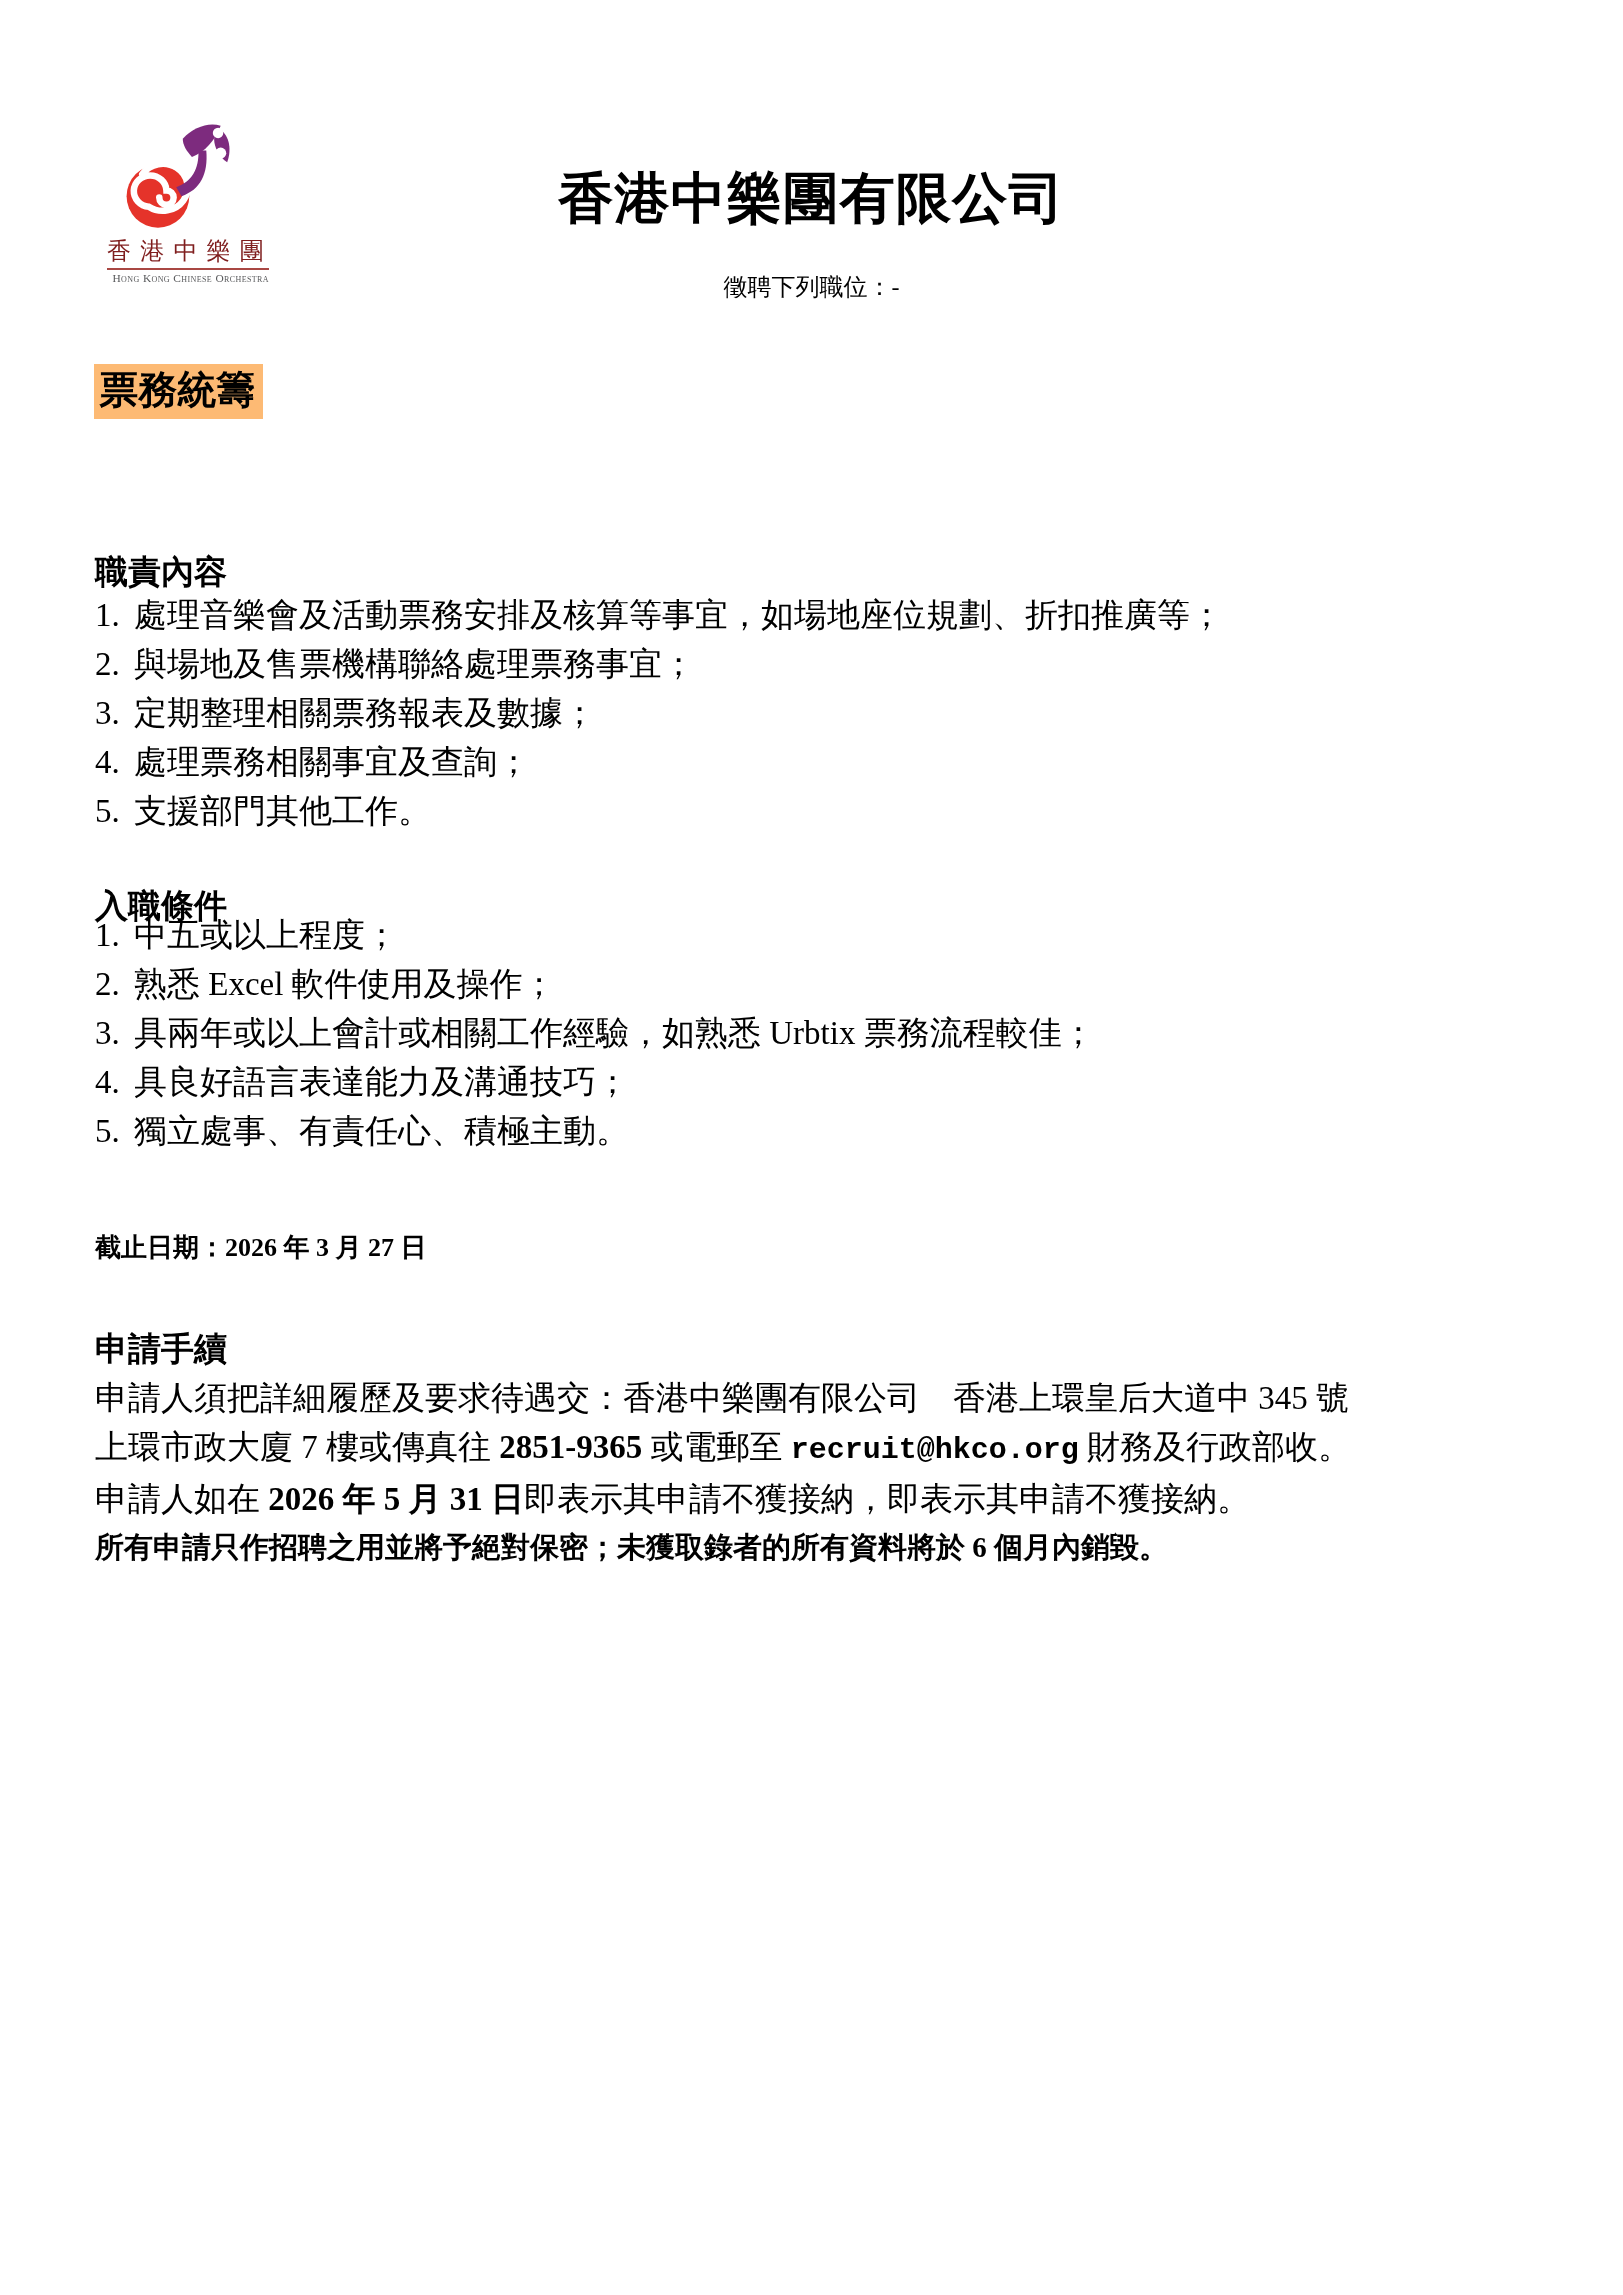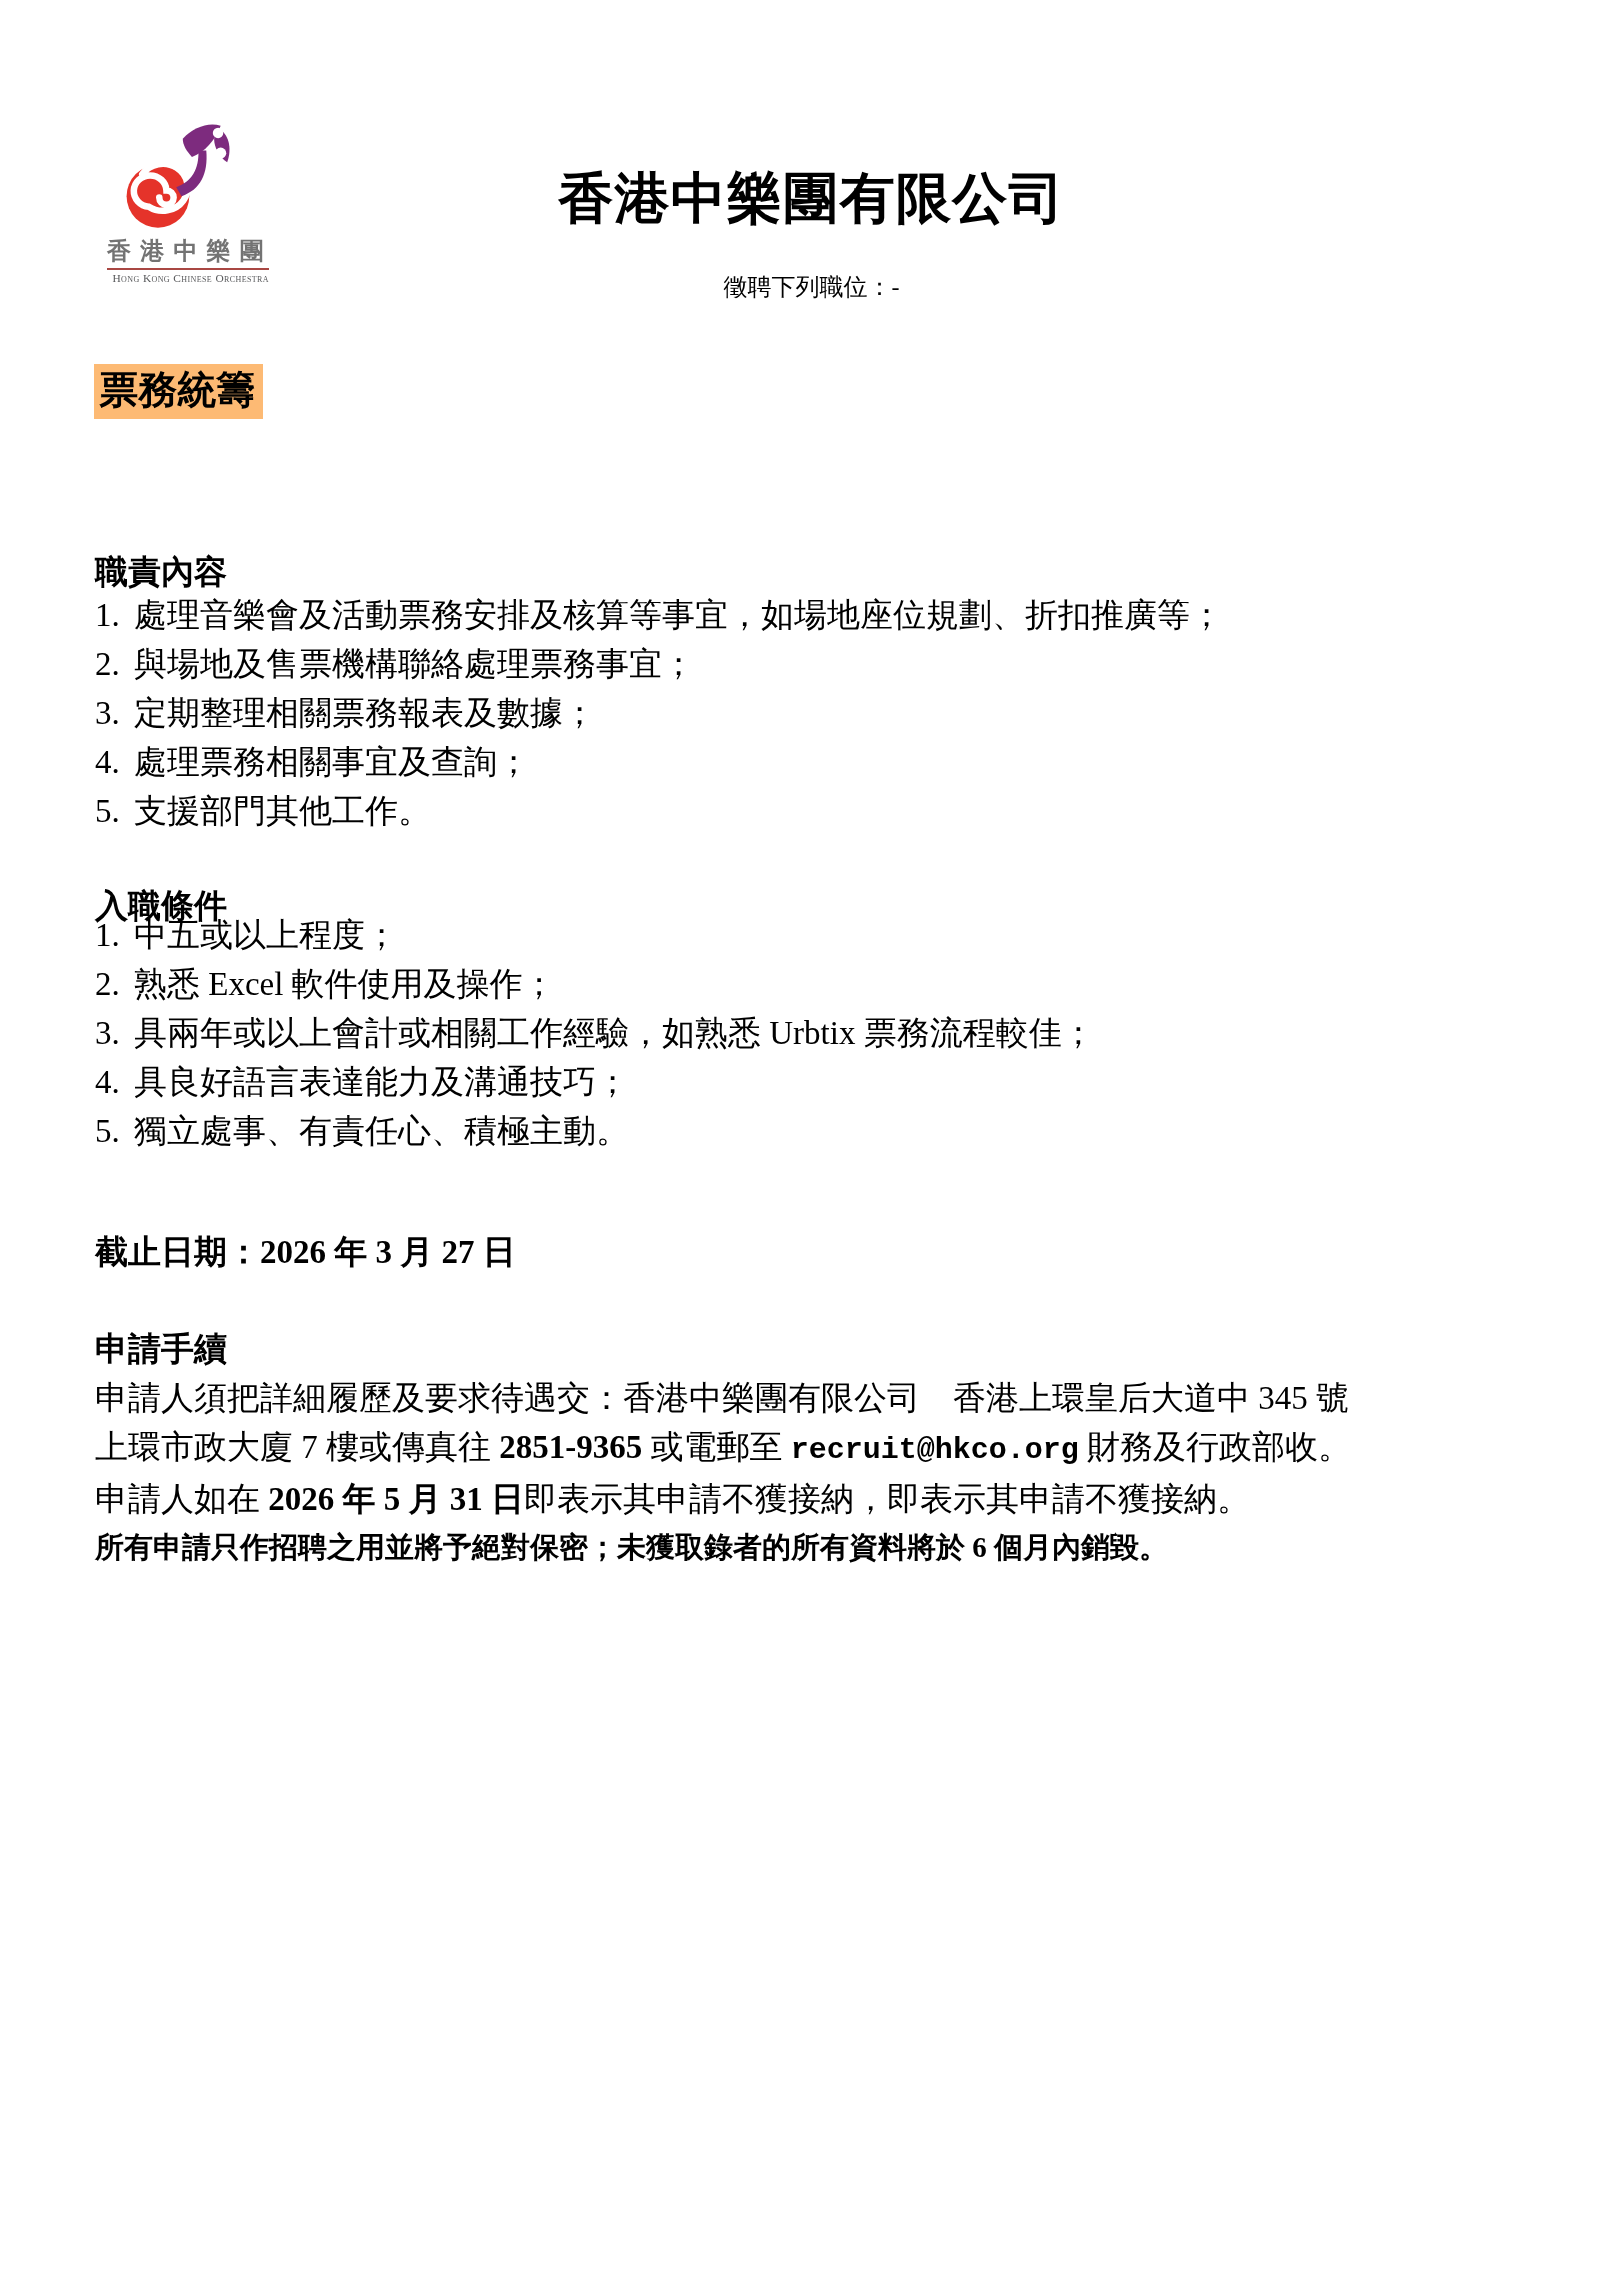--- a/index.html
+++ b/index.html
@@ -13,24 +13,24 @@
     overflow: hidden;
   }
 
   
   .logo { position: absolute; left: 107px; top: 123px; width: 162px; }
   .logo-art { display: block; width: 162px; height: 108px; }
   .logo-cn {
     margin-top: 3.9px;
     font-size: 24px;
     letter-spacing: 9.2px;
-    color: #737373;
+    color: #7f1d1d;
     white-space: nowrap;
     text-align: right;
-    font-weight: 700;
+    font-weight: 400;
   }
   .logo-rule { height: 2px; background: #a94743; margin-top: 1.3px; }
   .logo-en {
     margin-top: 2px;
     font-size: 11.4px;
     color: #58595b;
     letter-spacing: 0.4px;
     white-space: nowrap;
     font-variant: small-caps;
     text-align: right;
@@ -89,21 +89,21 @@
   .num-list li::before {
     content: counter(item) ".";
     display: inline-block;
     width: 39px;
     font-family: "Liberation Serif", serif;
   }
 
   .deadline-line {
     position: absolute;
     left: 95px; top: 1230px;
-    font-size: 33px;
+    font-size: 26px;
     font-weight: bold;
     white-space: nowrap;
   }
 
   .app-para {
     position: absolute;
     left: 95px; top: 1374px;
     width: 1446px;
     font-size: 33px;
     line-height: 49px;

